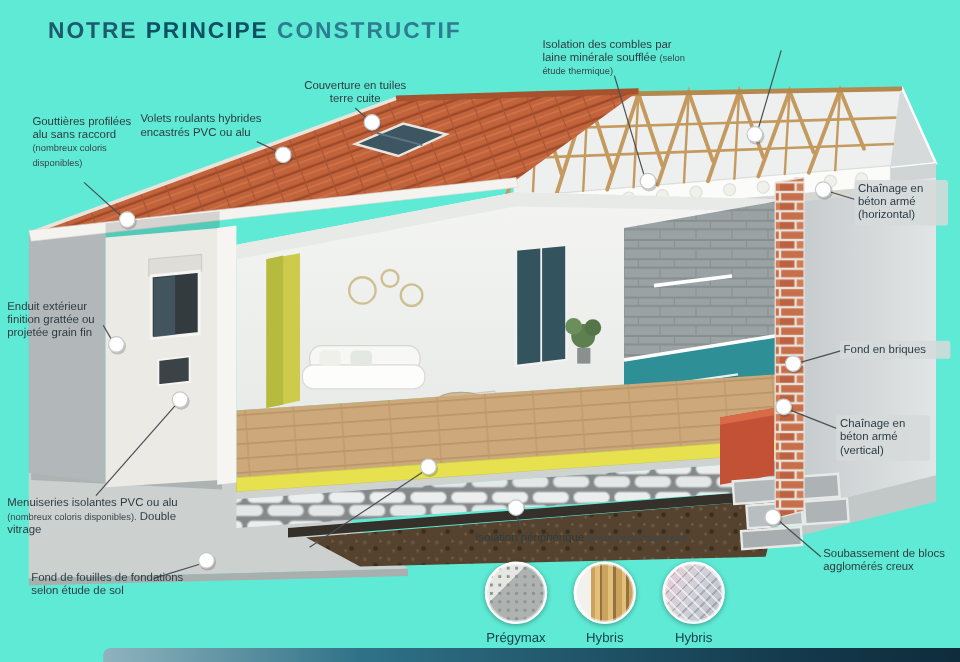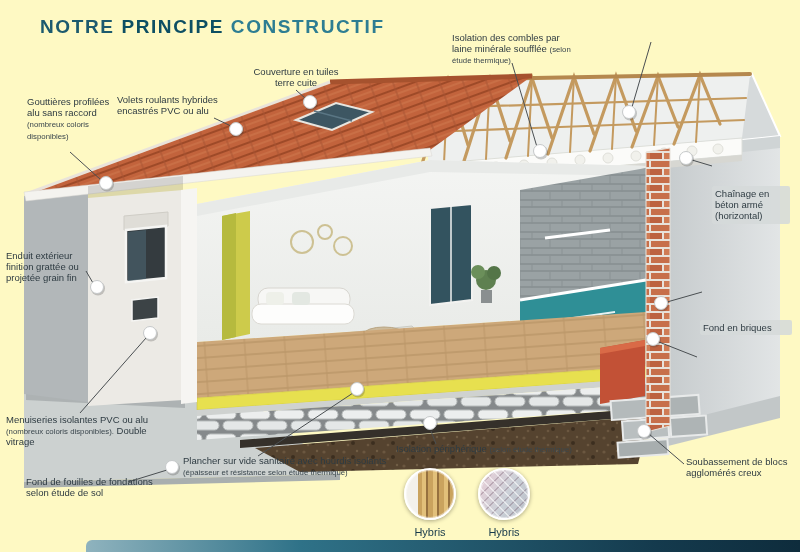--- a/index.html
+++ b/index.html
@@ -1,26 +1,26 @@
 <!DOCTYPE html>
 <html><head>
 <meta charset="utf-8">
 <style>
   html,body{margin:0;padding:0;background:#fff;}
-  .page{position:relative;width:800px;height:552px;background:#fef9c3;overflow:hidden;
+  .page{position:relative;width:800px;height:552px;background:#5eead4;overflow:hidden;
         font-family:"Liberation Sans",sans-serif;}
   .layer{position:absolute;inset:0;}
   .title{position:absolute;left:40px;top:16px;font-size:19px;letter-spacing:1.6px;white-space:nowrap;}
   .title .w1{color:#1c5a6e;font-weight:600;}
   .title .w2{color:#0d4f63;font-weight:800;}
   .title .w3{color:#2d7d92;font-weight:600;}
   .callout{position:absolute;font-size:9.5px;line-height:1.18;color:#2e3b42;}
   .callout .note{font-size:7.8px;color:#3a464d;}
   .center{text-align:center;}
-  .on-wall{background:rgba(213,217,218,0.88);padding:2px 3px;border-radius:2px;margin-top:36px;}
+  .on-wall{background:rgba(213,217,218,0.88);padding:2px 3px;border-radius:2px;}
   .legend{position:absolute;left:404px;top:468px;display:flex;gap:22px;}
   .legend-item{display:flex;flex-direction:column;align-items:center;gap:6px;}
   .swatch{width:48px;height:48px;border-radius:50%;border:2px solid #fff;
           box-shadow:0 1px 4px rgba(0,0,0,.35), inset 0 0 0 1px rgba(255,255,255,.45);}
   .swatch-pregymax{background:
      radial-gradient(#8e9291 1.1px, transparent 1.6px) 0 0/7px 7px,
      linear-gradient(135deg,#e6e6e2 0 35%, #aeb2b1 35%);}
   .swatch-optima{background:
      linear-gradient(90deg,#f3f1eb 0 26%, rgba(0,0,0,0) 26%),
      repeating-linear-gradient(90deg,#caa35e 0 5px,#e2c07a 5px 9px,#96713f 9px 11px);}
@@ -336,50 +336,53 @@
 
 
   <div class="callout on-wall" style="left:712px;top:150px;width:72px;">
     <span>Chaînage en béton armé (horizontal)</span>
   </div>
 
   <div class="callout on-wall" style="left:700px;top:284px;width:86px;">
     <span>Fond en briques</span>
   </div>
 
+  <div class="callout on-wall" style="left:697px;top:346px;width:72px;">
+    <span>Chaînage en béton armé (vertical)</span>
+  </div>
 
   <div class="callout" style="left:6px;top:250px;width:85px;">
     <span>Enduit extérieur finition grattée ou projetée grain fin</span>
   </div>
 
   <div class="callout" style="left:6px;top:414px;width:146px;">
     <span>Menuiseries isolantes PVC ou alu</span>
     <span class="note">(nombreux coloris disponibles).</span>
     <span>Double vitrage</span>
   </div>
 
   <div class="callout" style="left:26px;top:476px;width:138px;">
     <span>Fond de fouilles de fondations selon étude de sol</span>
   </div>
 
-  <div class="callout" style="left:183px;top:455px;width:215px;">
-    <span>Plancher sur vide sanitaire avec hourdis isolants</span>
-    <span class="note">(épaisseur et résistance selon étude thermique)</span>
-  </div>
 
   <div class="callout" style="left:396px;top:443px;width:210px;white-space:nowrap;">
     <span>Isolation périphérique</span>
     <span class="note">(selon étude thermique)</span>
   </div>
 
   <div class="callout" style="left:686px;top:456px;width:104px;">
     <span>Soubassement de blocs agglomérés creux</span>
   </div>
 
   <div class="legend">
+    <div class="legend-item">
+      <div class="swatch swatch-pregymax"></div>
+      <div class="legend-name">Prégymax</div>
+    </div>
     <div class="legend-item">
       <div class="swatch swatch-optima"></div>
       <div class="legend-name">Hybris</div>
     </div>
     <div class="legend-item">
       <div class="swatch swatch-hybris"></div>
       <div class="legend-name">Hybris</div>
     </div>
   </div>
 

